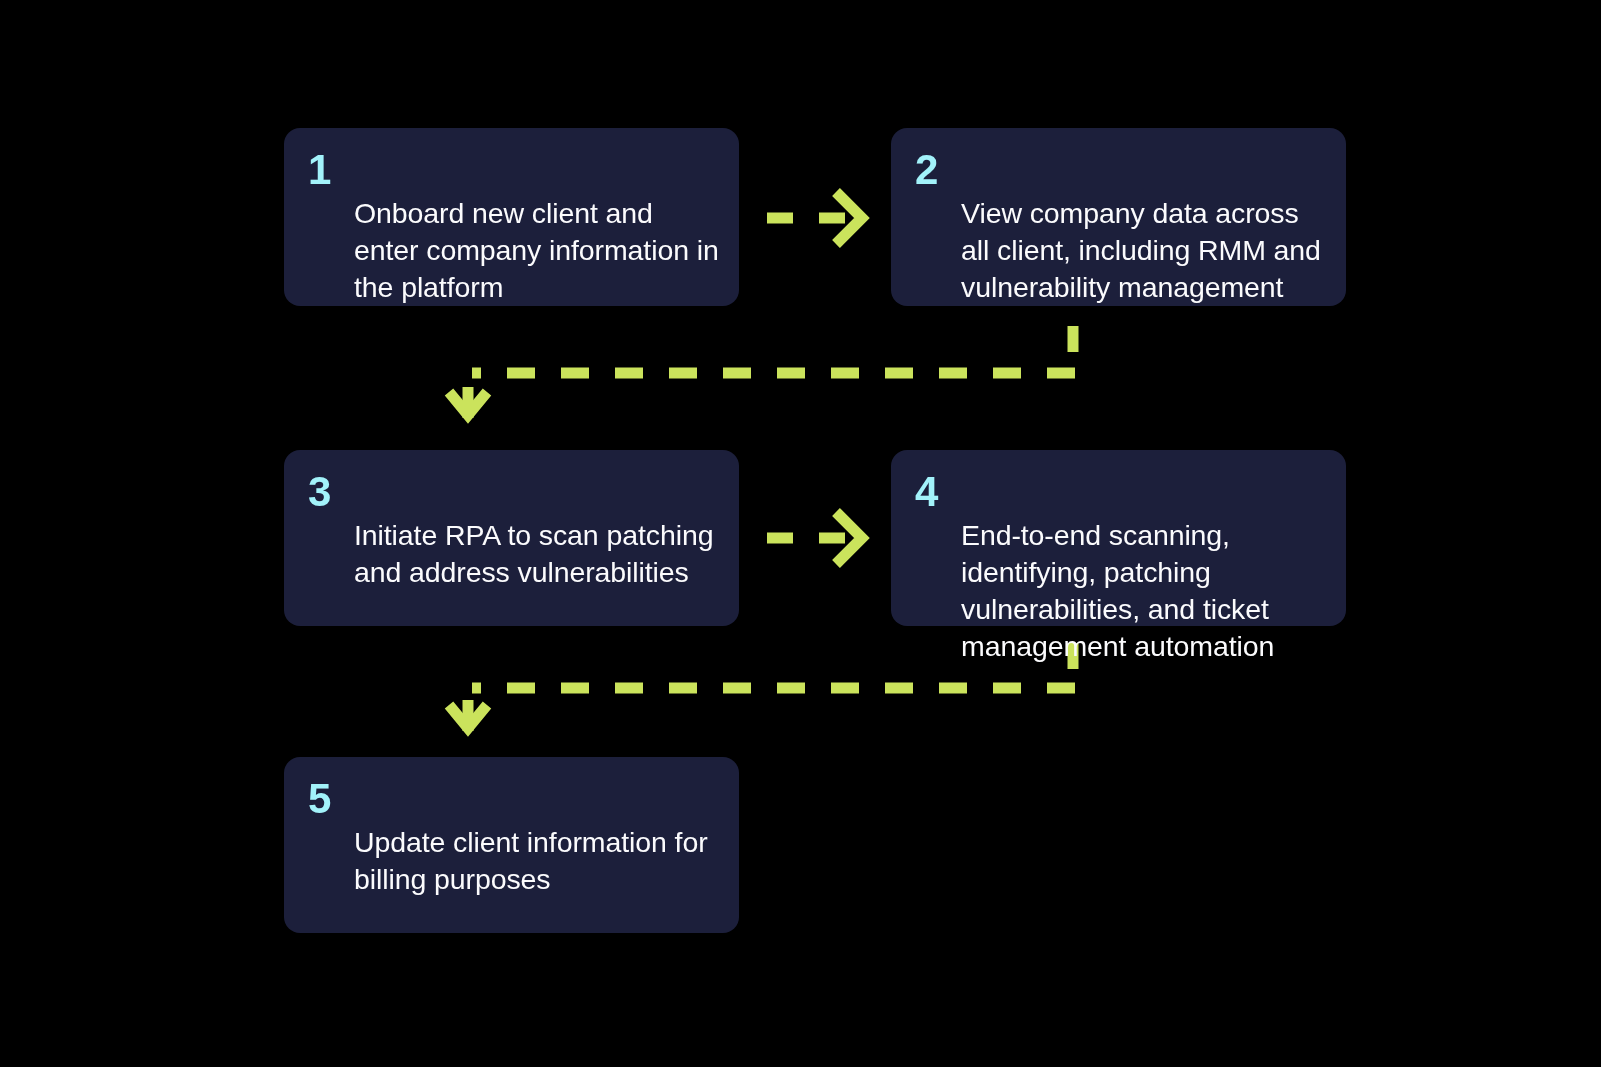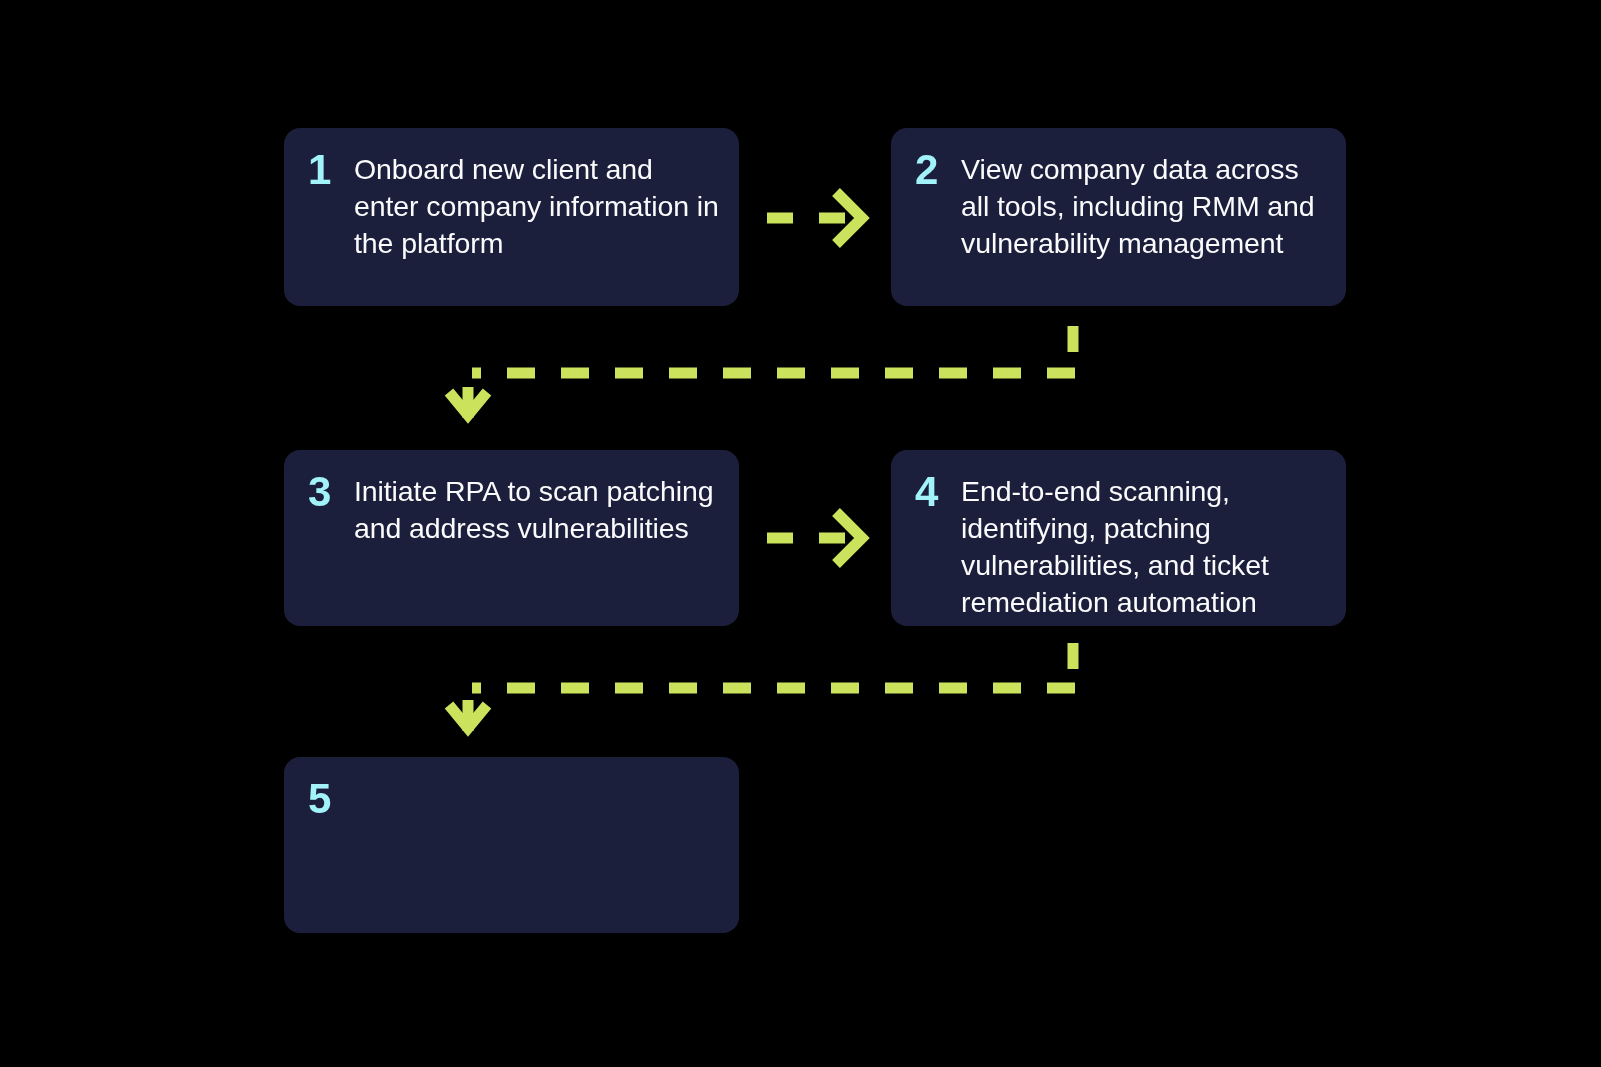--- a/index.html
+++ b/index.html
@@ -41,20 +41,21 @@
   }
 
   .card-text {
     color: #FBFBFD;
     font-size: 28.5px;
     line-height: 37px;
     font-weight: 400;
     letter-spacing: -0.1px;
     flex: 1 1 auto;
     padding-top: 1px;
+    margin-top: 44px;
   }
 
   
   #card-1 { left: 284px; top: 128px;  width: 455px; height: 178px; }
   #card-2 { left: 891px; top: 128px;  width: 455px; height: 178px; }
   #card-3 { left: 284px; top: 450px;  width: 455px; height: 176px; }
   #card-4 { left: 891px; top: 450px;  width: 455px; height: 176px; }
   #card-5 { left: 284px; top: 757px;  width: 455px; height: 176px; }
 
   
@@ -113,30 +114,31 @@
     </g>
   </svg>
 
   <div class="card" id="card-1">
     <div class="card-number">1</div>
     <div class="card-text">Onboard new client and enter company information in the platform</div>
   </div>
 
   <div class="card" id="card-2">
     <div class="card-number">2</div>
-    <div class="card-text">View company data across all tools, including RMM and vulnerability management</div>
+    <div class="card-text">View company data across all client, including RMM and vulnerability management</div>
   </div>
 
   <div class="card" id="card-3">
     <div class="card-number">3</div>
     <div class="card-text">Initiate RPA to scan patching and address vulnerabilities</div>
   </div>
 
   <div class="card" id="card-4">
     <div class="card-number">4</div>
-    <div class="card-text">End-to-end scanning, identifying, patching vulnerabilities, and ticket remediation automation</div>
+    <div class="card-text">End-to-end scanning, identifying, patching vulnerabilities, and ticket management automation</div>
   </div>
 
   <div class="card" id="card-5">
     <div class="card-number">5</div>
+    <div class="card-text">Update client information for billing purposes</div>
   </div>
 
 </div>
 
 </body></html>

